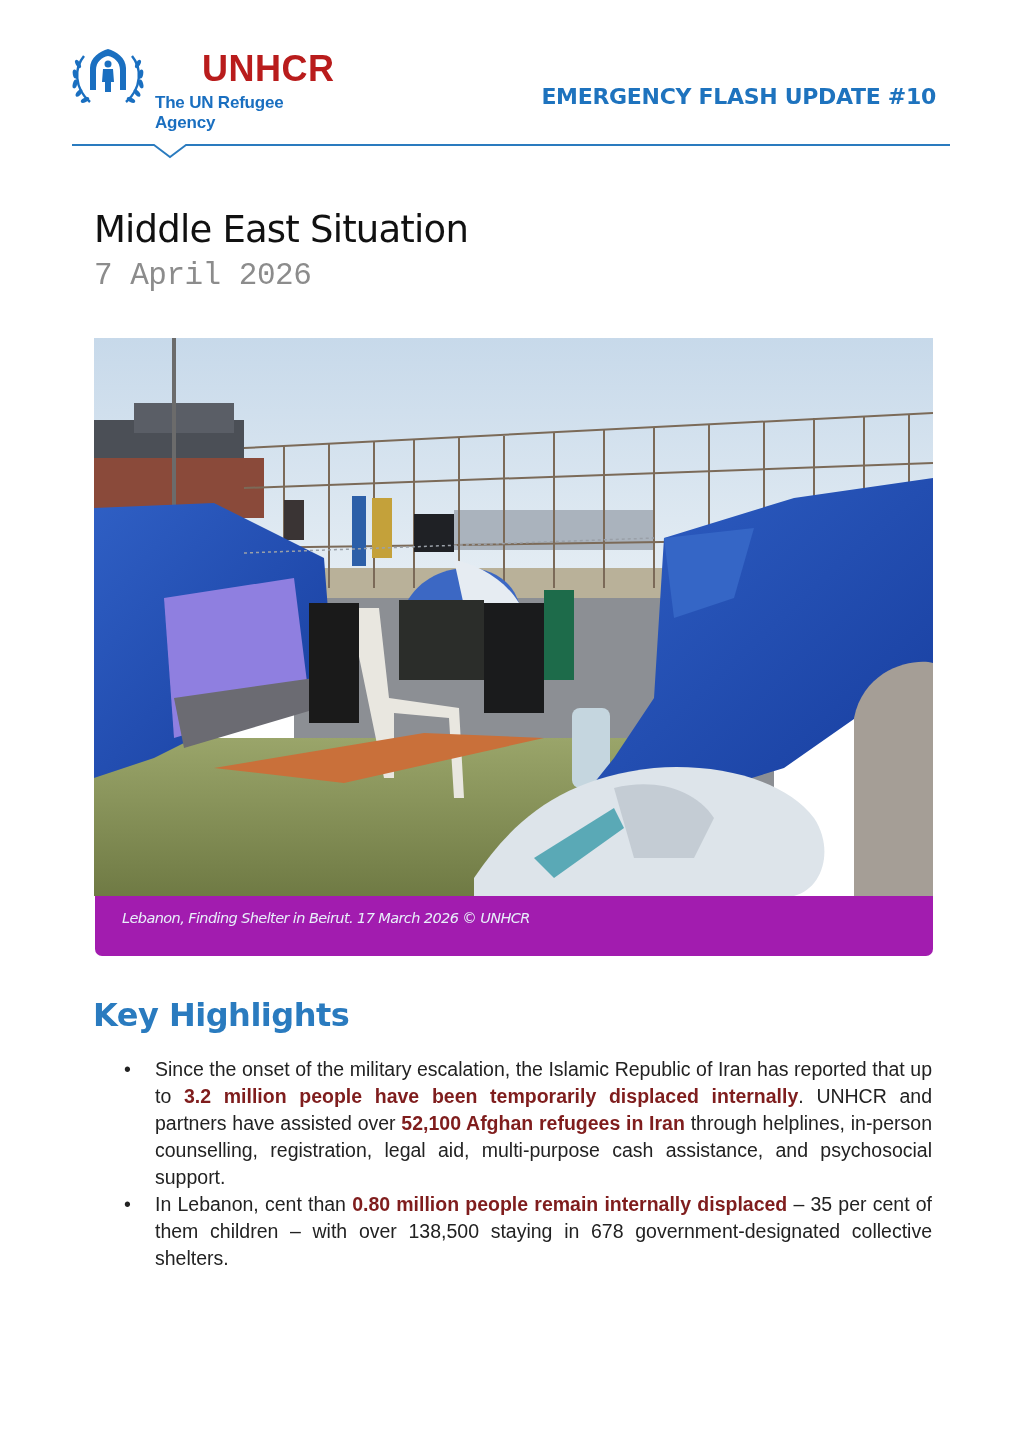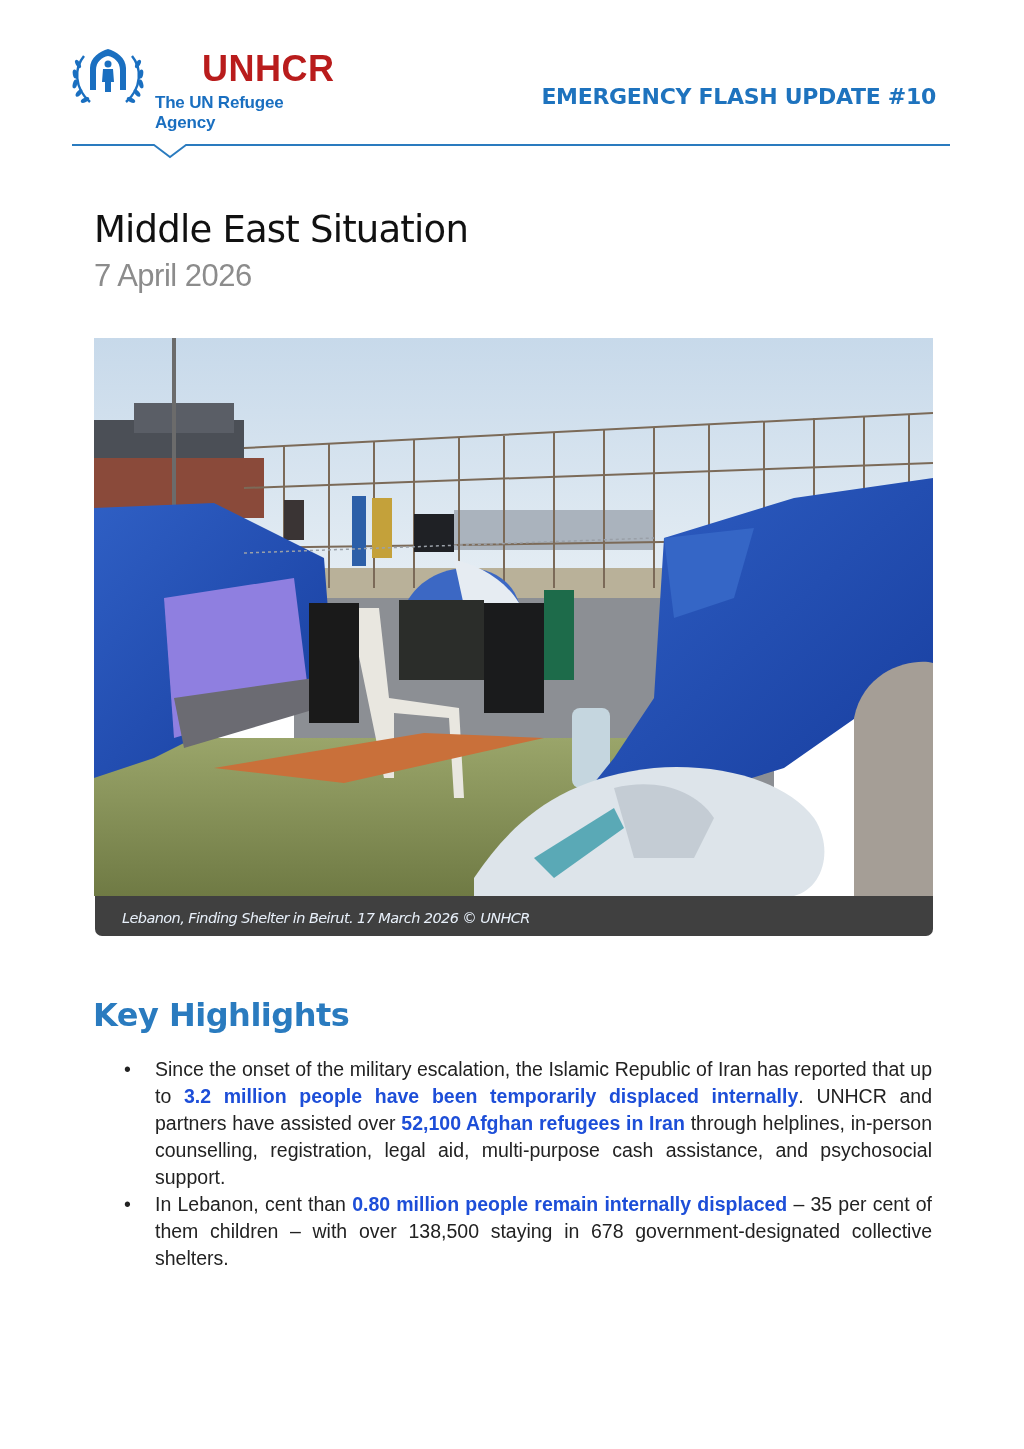--- a/index.html
+++ b/index.html
@@ -8,34 +8,34 @@
   .logo { position: absolute; left: 70px; top: 44px; width: 270px; height: 66px; }
   .logo-emblem { position: absolute; left: 0; top: 2px; width: 76px; height: 62px; }
   .logo-word { position: absolute; left: 84px; top: 2px; font-family: "Liberation Sans", sans-serif; font-weight: bold; font-size: 36px; line-height: 46px; color: #b91c1c; letter-spacing: 0.5px; margin-left: 48px; }
   .logo-tag { position: absolute; left: 85px; top: 49px; font-family: "Liberation Sans", sans-serif; font-weight: bold; font-size: 17px; color: #1a6fc0; letter-spacing: -0.2px; }
 
   .flash { position: absolute; right: 88px; top: 84px; font-family: "DejaVu Sans", sans-serif; font-weight: bold; font-size: 22px; color: #1e73be; letter-spacing: -0.3px; }
 
   .header-rule { position: absolute; left: 72px; top: 140px; width: 878px; height: 22px; }
 
   .title { position: absolute; left: 94px; top: 208px; font-family: "DejaVu Sans", sans-serif; font-weight: normal; font-size: 37px; color: #111111; letter-spacing: -0.8px; }
-  .date { position: absolute; left: 94px; top: 258px; font-family: Liberation Sans, sans-serif; font-size: 31px; color: #8c8c8c; letter-spacing: -0.5px; }
+  .date { position: absolute; left: 94px; top: 258px; font-family: Liberation Mono, monospace; font-size: 31px; color: #8c8c8c; letter-spacing: -0.5px; }
 
   .photo { position: absolute; left: 94px; top: 338px; width: 839px; height: 558px; overflow: hidden; }
   .photo svg { display: block; }
 
-  .caption { position: absolute; left: 95px; top: 896px; width: 838px; height: 40px; background: #404040; border-radius: 0 0 7px 7px; }
+  .caption { position: absolute; left: 95px; top: 896px; width: 838px; height: 60px; background: #a21caf; border-radius: 0 0 7px 7px; }
   .caption-text { position: absolute; left: 27px; top: 14px; font-family: "DejaVu Sans", sans-serif; font-style: italic; font-size: 14.5px; color: #e8f0fa; letter-spacing: -0.6px; }
 
   .kh { position: absolute; left: 93px; top: 996px; font-family: "DejaVu Sans", sans-serif; font-weight: bold; font-size: 32px; color: #2a7bbf; letter-spacing: -0.5px; }
 
   .bullets { position: absolute; left: 120px; top: 1056px; width: 812px; margin: 0; padding: 0; list-style: none; }
   .bullets li { position: relative; padding-left: 35px; font-family: "Liberation Sans", sans-serif; font-size: 19.5px; line-height: 27px; color: #222222; text-align: justify; }
   .bullets li .dot { position: absolute; left: 4px; top: 0; }
-  .bullets b { font-weight: bold; color: #1d4ed8; }
+  .bullets b { font-weight: bold; color: #7f1d1d; }
 </style>
 </head>
 <body>
 
 <div class="logo">
   <svg class="logo-emblem" viewBox="0 0 76 62">
 
     <path d="M14 10 C4 22 4 42 20 56" fill="none" stroke="#1a6fc0" stroke-width="2.5"></path>
     <g fill="#1a6fc0">
       <ellipse cx="8" cy="18" rx="2.2" ry="4.5" transform="rotate(-30 8 18)"></ellipse>

